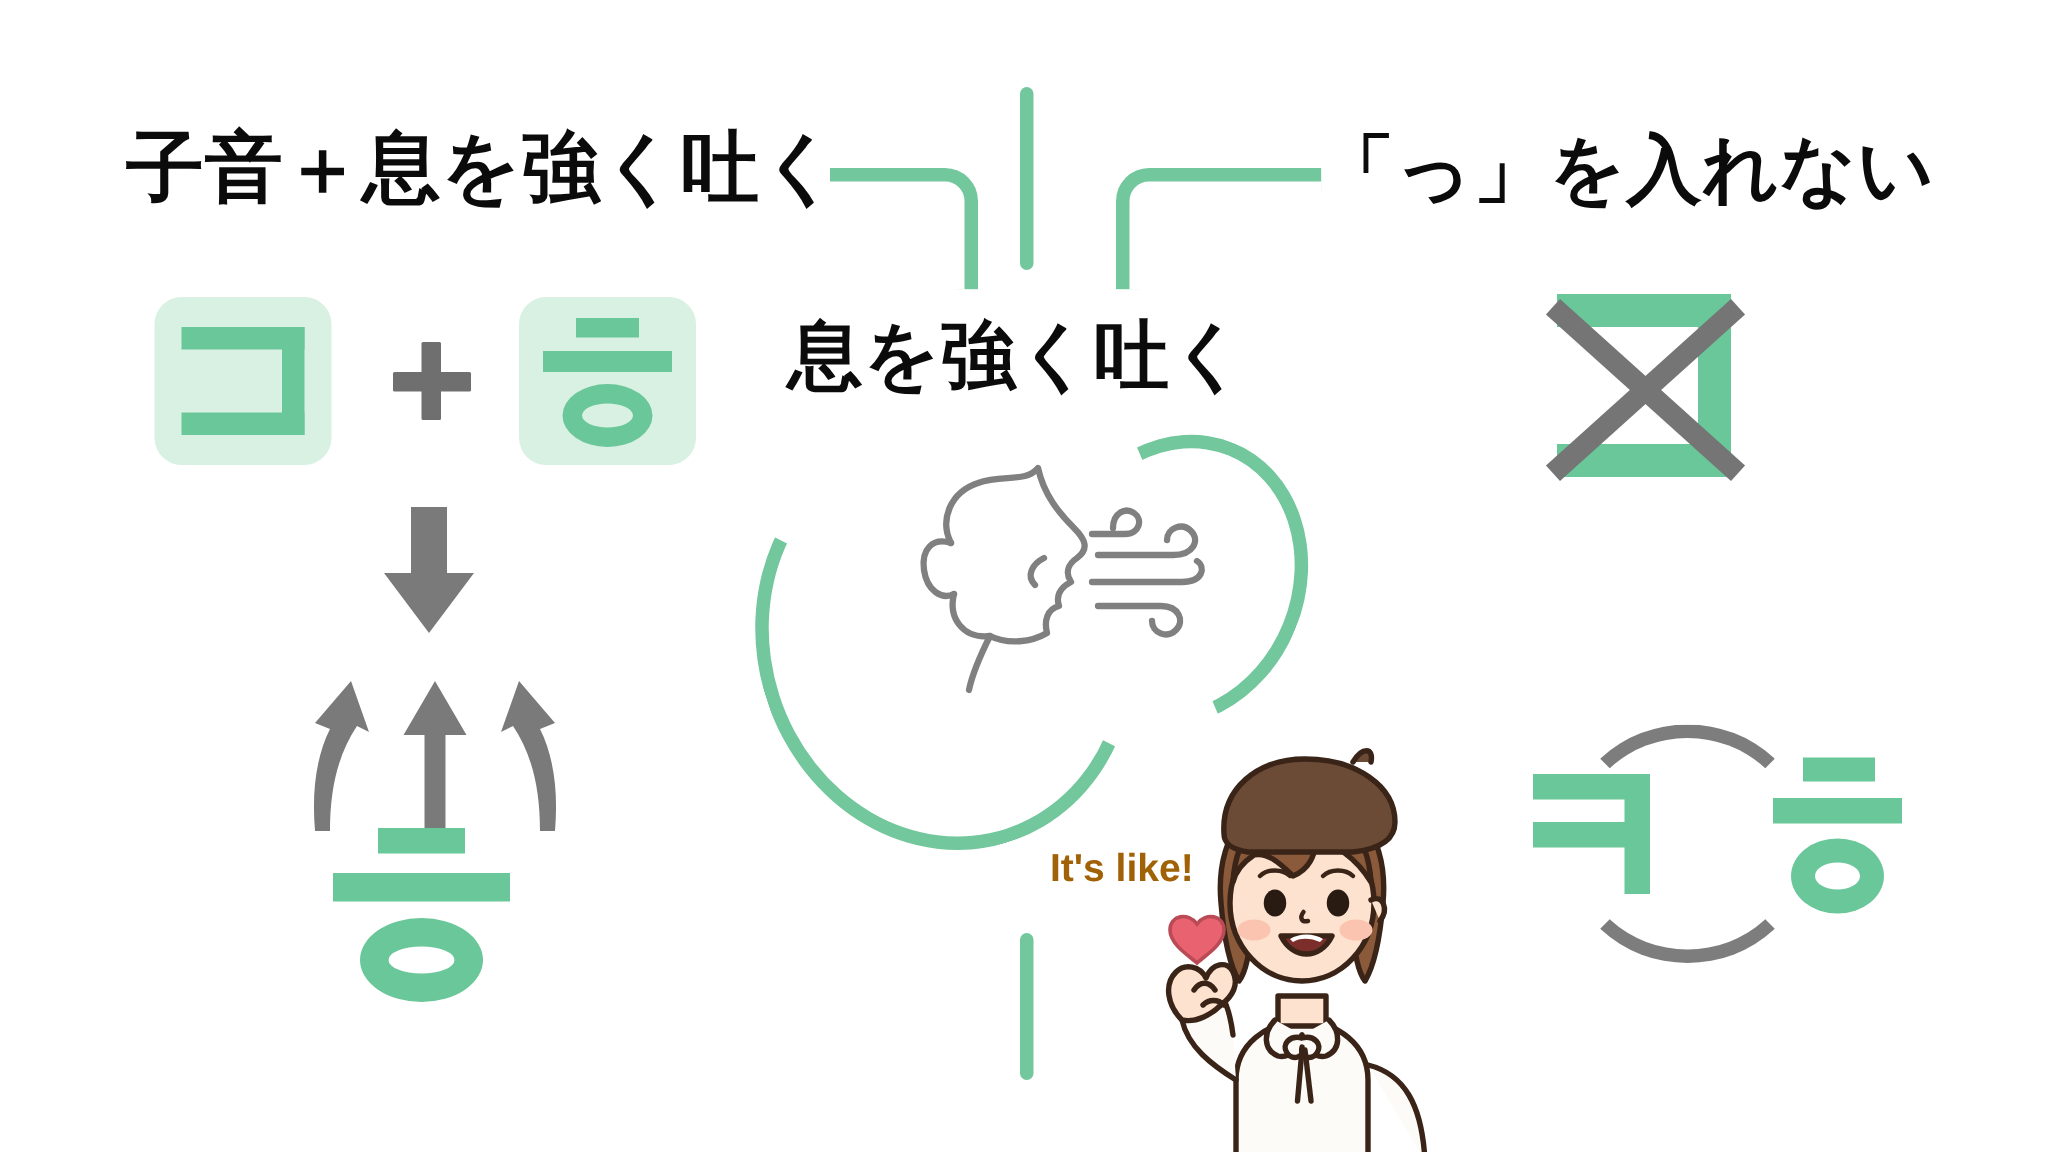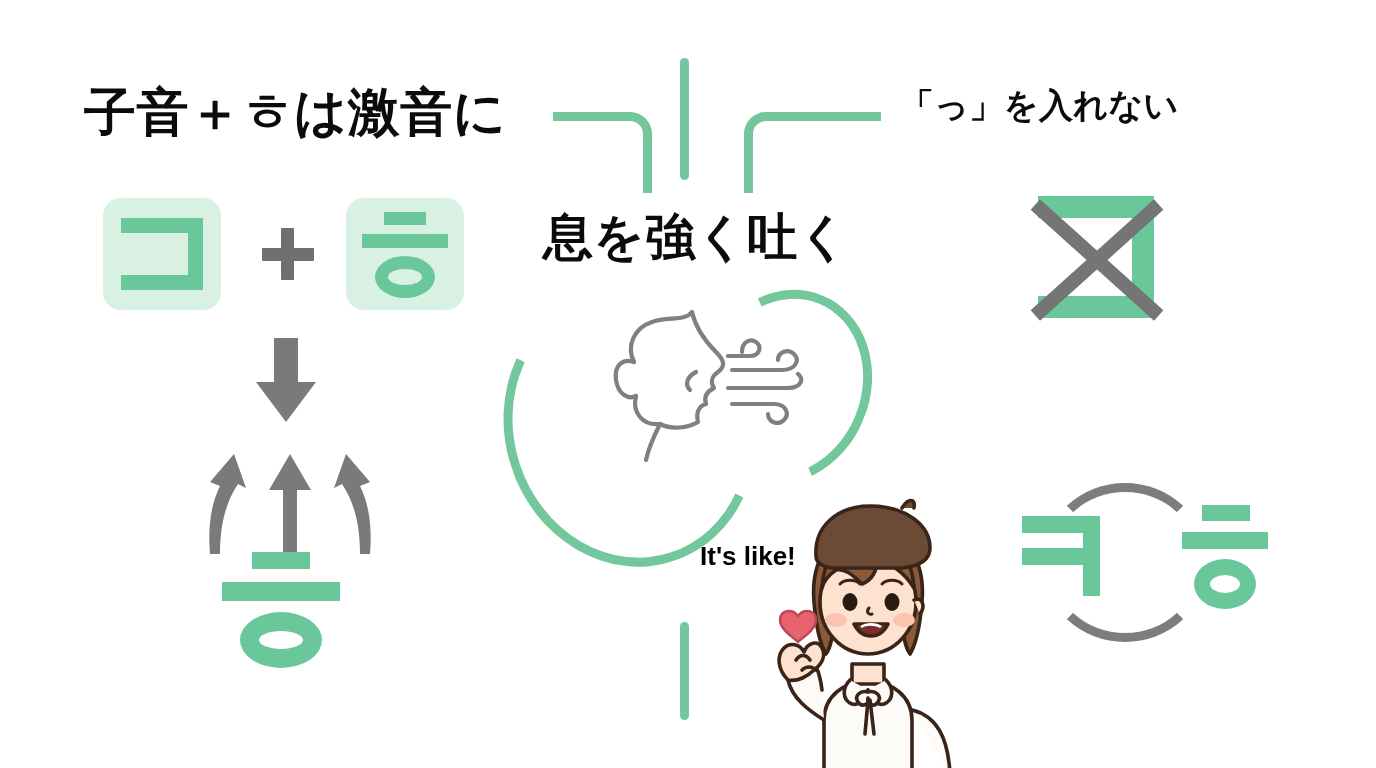--- a/index.html
+++ b/index.html
@@ -23,22 +23,22 @@
   
   .jp-head {
     font-family: "DejaVu Sans", "Liberation Sans", sans-serif;
     font-weight: 700;
     color: #0b0b0b;
     letter-spacing: 0.01em;
     white-space: nowrap;
     line-height: 1;
   }
   #title-left   { left: 84px;  top: 86px;  font-size: 52px; }
-  #title-topright { left: 900px; top: 88px; font-size: 34px; }
-  #title-center { left: 543px; top: 212px; font-size: 50px; text-align: center; }
+  #title-topright { left: 880px; top: 88px; font-size: 50px; }
+  #title-center { left: 525px; top: 212px; font-size: 50px; text-align: center; }
   #title-bottomright { left: 925px; top: 393px; font-size: 50px; }
 
   
   .tile {
     border-radius: 18px;
     background: #d9f1e2;
   }
   #tile-giyeok { left: 103px; top: 198px; width: 118px; height: 112px; }
   #tile-hieut  { left: 346px; top: 198px; width: 118px; height: 112px; }
 
@@ -160,24 +160,24 @@
     width: 170px; height: 198px;
     border: 9px solid #72c79c;
     border-radius: 50%;
     border-left-color: transparent;
     border-bottom-color: transparent;
     box-sizing: border-box;
     transform: rotate(22deg);
   }
 
   .itslike {
-    left: 700px; top: 541px;
+    left: 700px; top: 563px;
     font-size: 26px;
     font-weight: 700;
-    color: #000000;
+    color: #a16207;
     font-family: "Liberation Sans", sans-serif;
     white-space: nowrap;
   }
 
   
   #link-arc-top, #link-arc-bottom {
     border: 9px solid transparent;
     border-radius: 50%;
     box-sizing: border-box;
     width: 162px; height: 150px;
@@ -185,21 +185,21 @@
   #link-arc-top    { left: 1044px; top: 483px; border-top-color: #7d7d7d; }
   #link-arc-bottom { left: 1044px; top: 492px; border-bottom-color: #7d7d7d; }
 
   svg { display: block; }
 </style>
 </head>
 <body>
 
 <div id="stage">
 
-  <div class="abs jp-head" id="title-left">子音＋ㅎは激音に</div>
+  <div class="abs jp-head" id="title-left">子音＋息を強く吐く</div>
 
   <div class="abs tile" id="tile-giyeok">
     <div class="jamo giyeok-box" style="left:18px; top:20px;">
       <div class="bar top"></div>
       <div class="bar right"></div>
       <div class="bar bottom"></div>
     </div>
   </div>
 
   <div class="abs plus-sign"></div>

